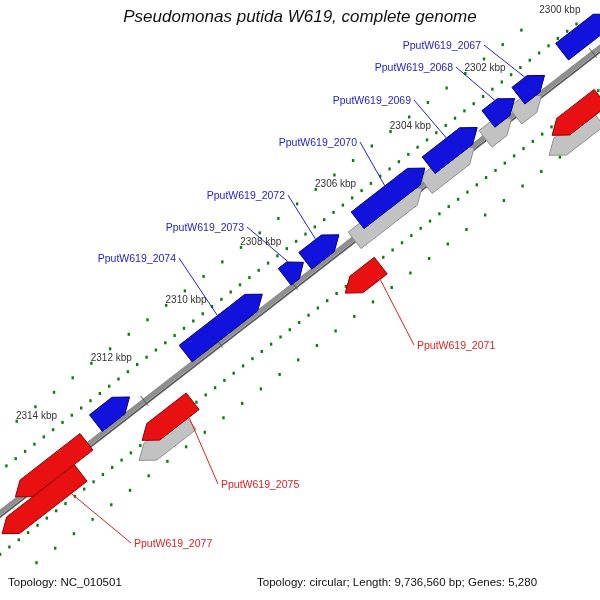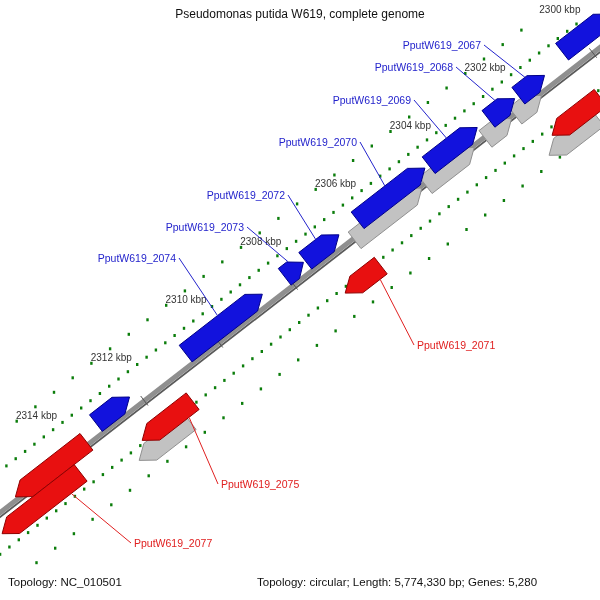--- a/index.html
+++ b/index.html
@@ -2,21 +2,21 @@
 <html><head>
 <meta charset="utf-8">
 <style>
   html,body{margin:0;padding:0;}
   body{
     width:600px;height:600px;position:relative;overflow:hidden;
     background:#ffffff;font-family:"Liberation Sans",sans-serif;
   }
   .title{
     position:absolute;top:7px;left:0;width:600px;text-align:center;
-    font-size:12px;color:#111;
+    font-style:italic;font-size:17px;color:#111;
   }
   #genome-map{position:absolute;top:0;left:0;}
   #genome-map text{font-family:"Liberation Sans",sans-serif;}
   .statusbar{
     position:absolute;top:570px;left:0;width:600px;height:30px;
     font-size:11.5px;color:#111;background:#fff;
   }
   .acc{position:absolute;left:8px;top:6px;}
   .sum{position:absolute;left:257px;top:6px;}
 </style>
@@ -270,15 +270,15 @@
       <line x1="179" y1="258" x2="217.8" y2="316.0" stroke="#2424cc" stroke-width="1"></line>
       <text x="176" y="262" text-anchor="end" font-size="10.5" fill="#2424cc">PputW619_2074</text>
       <line x1="218" y1="484" x2="189.3" y2="417.8" stroke="#e02020" stroke-width="1"></line>
       <text x="221" y="488" text-anchor="start" font-size="10.5" fill="#e02020">PputW619_2075</text>
       <line x1="131" y1="543" x2="71.7" y2="493.8" stroke="#e02020" stroke-width="1"></line>
       <text x="134" y="547" text-anchor="start" font-size="10.5" fill="#e02020">PputW619_2077</text>
     </svg>
 
   <div class="statusbar">
     <span class="acc">Topology: NC_010501</span>
-    <span class="sum">Topology: circular; Length: 5,774,330 bp; Genes: 5,280</span>
+    <span class="sum">Topology: circular; Length: 9,736,560 bp; Genes: 5,280</span>
   </div>
 </div>
 
 </body></html>

